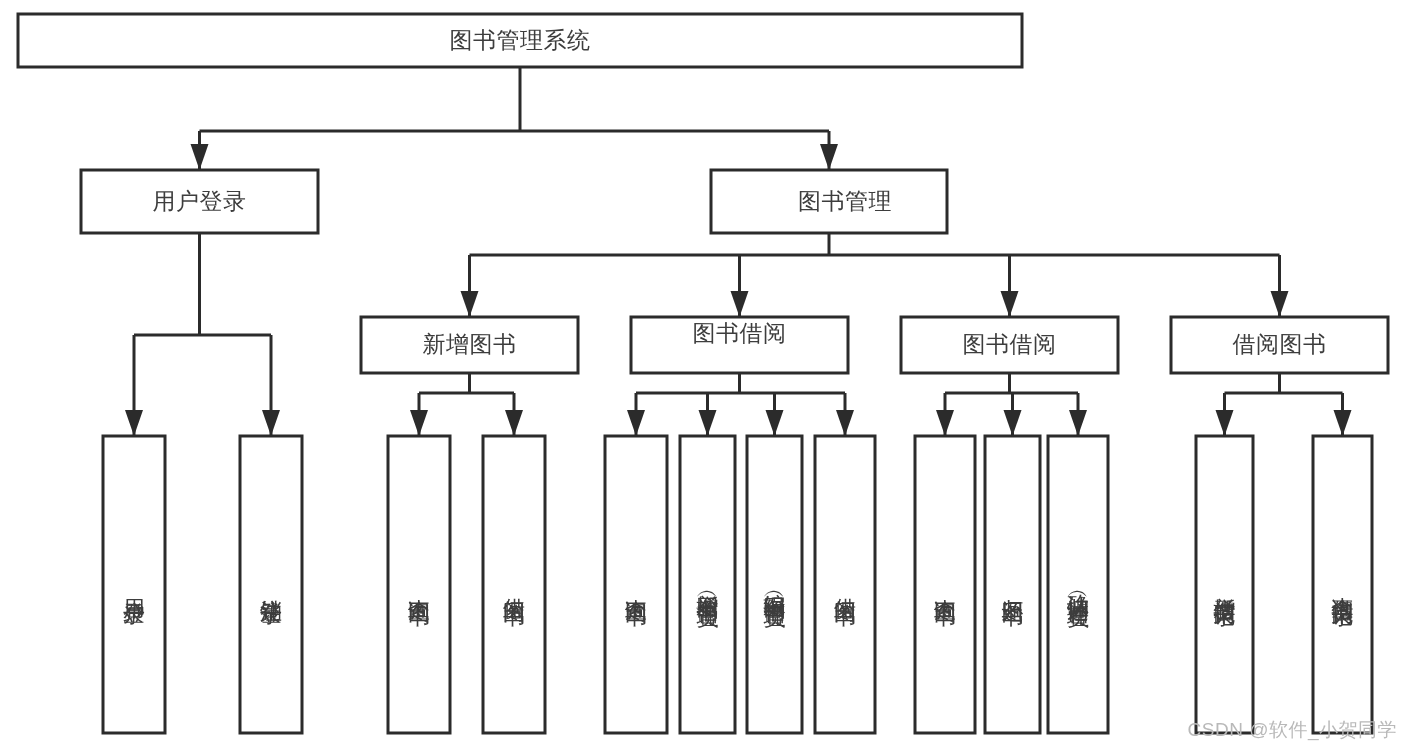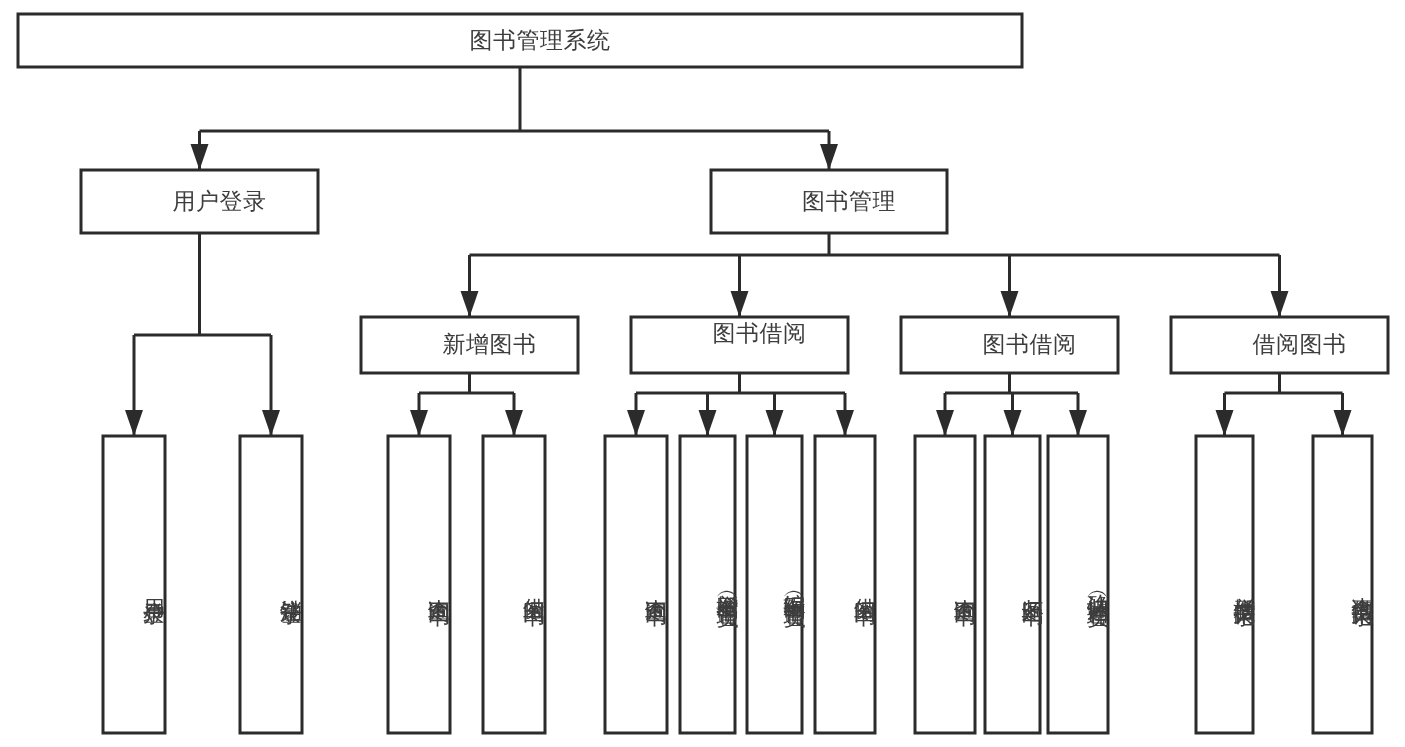--- a/index.html
+++ b/index.html
@@ -47,21 +47,20 @@
     align-items: center;
     justify-content: center;
     color: #3d3d3d;
     font-family: "Liberation Sans", "DejaVu Sans", sans-serif;
     font-size: 23px;
     line-height: 1.18;
     letter-spacing: 0.5px;
     text-align: left;
     pointer-events: none;
     white-space: nowrap;
-    padding-left: 20px;
   }
   .node-label.vertical {
     writing-mode: vertical-rl;
     text-orientation: upright;
     font-size: 22px;
     letter-spacing: 2px;
   }
   .watermark {
     position: absolute;
     right: 8px;
@@ -154,34 +153,35 @@
         <rect x="985" y="436" width="55" height="297" class="node-box"></rect>
         <rect x="1048" y="436" width="60" height="297" class="node-box"></rect>
         <rect x="1196" y="436" width="57" height="297" class="node-box"></rect>
         <rect x="1313" y="436" width="59" height="297" class="node-box"></rect>
       </g>
   </svg>
 
   <div id="label-layer">
       <div class="node-label" style="left: 18px; top: 14px; width: 1004px; height: 53px;">图书管理系统</div>
       <div class="node-label" style="left: 81px; top: 170px; width: 237px; height: 63px;">用户登录</div>
-      <div class="node-label" style="left: 711px; top: 170px; width: 236px; height: 63px;">图书管理</div>
+      <div class="node-label" style="left: 727px; top: 170px; width: 236px; height: 63px;">图书管理</div>
       <div class="node-label" style="left: 361px; top: 317px; width: 217px; height: 56px;">新增图书</div>
       <div class="node-label" style="left: 631px; top: 300px; width: 217px; height: 68px; font-family: Liberation Serif, serif;">图书借阅</div>
       <div class="node-label" style="left: 901px; top: 317px; width: 217px; height: 56px;">图书借阅</div>
       <div class="node-label" style="left: 1171px; top: 317px; width: 217px; height: 56px;">借阅图书</div>
       <div class="node-label vertical" style="left: 103px; top: 436px; width: 62px; height: 297px;">用户登录</div>
       <div class="node-label vertical" style="left: 240px; top: 436px; width: 62px; height: 297px;">注销登录</div>
       <div class="node-label vertical" style="left: 388px; top: 436px; width: 62px; height: 297px;">查询图书</div>
       <div class="node-label vertical" style="left: 483px; top: 436px; width: 62px; height: 297px;">借阅图书</div>
       <div class="node-label vertical" style="left: 605px; top: 436px; width: 62px; height: 297px;">查询图书</div>
       <div class="node-label vertical" style="left: 680px; top: 436px; width: 55px; height: 297px;">新增图书（管理员）</div>
       <div class="node-label vertical" style="left: 747px; top: 436px; width: 55px; height: 297px;">编辑图书（管理员）</div>
       <div class="node-label vertical" style="left: 815px; top: 436px; width: 60px; height: 297px;">借阅图书</div>
       <div class="node-label vertical" style="left: 915px; top: 436px; width: 60px; height: 297px;">查询图书</div>
       <div class="node-label vertical" style="left: 985px; top: 436px; width: 55px; height: 297px;">归还图书</div>
       <div class="node-label vertical" style="left: 1048px; top: 436px; width: 60px; height: 297px;">确认归还（管理员）</div>
       <div class="node-label vertical" style="left: 1196px; top: 436px; width: 57px; height: 297px;">新增借阅记录</div>
       <div class="node-label vertical" style="left: 1313px; top: 436px; width: 59px; height: 297px;">查询借阅记录</div>
     </div>
 
+  <div class="watermark">CSDN @软件_小贺同学</div>
 
 </div>
 
 </body></html>

